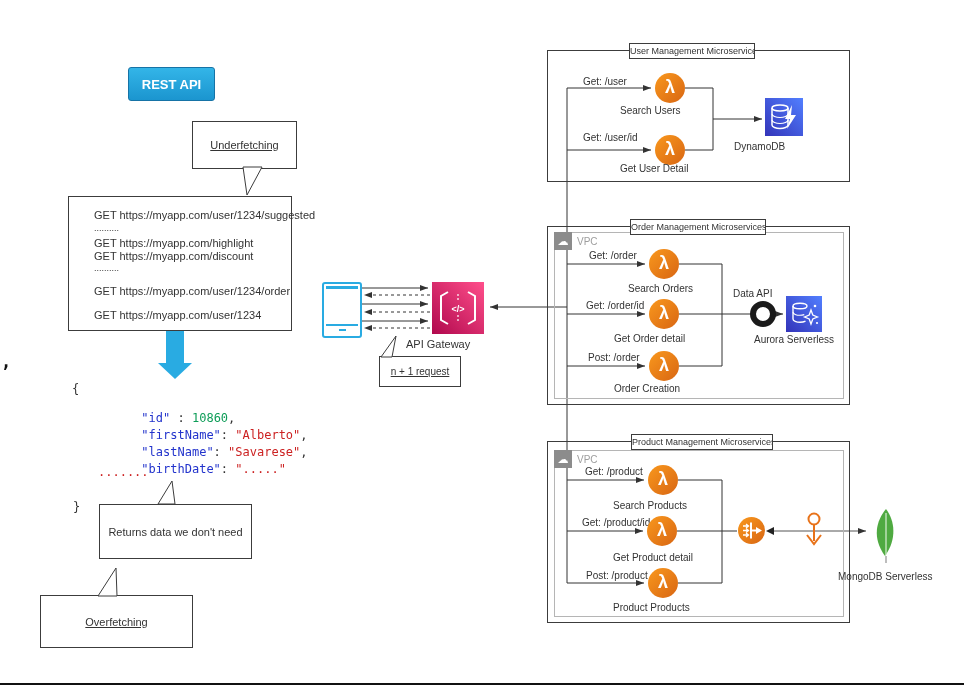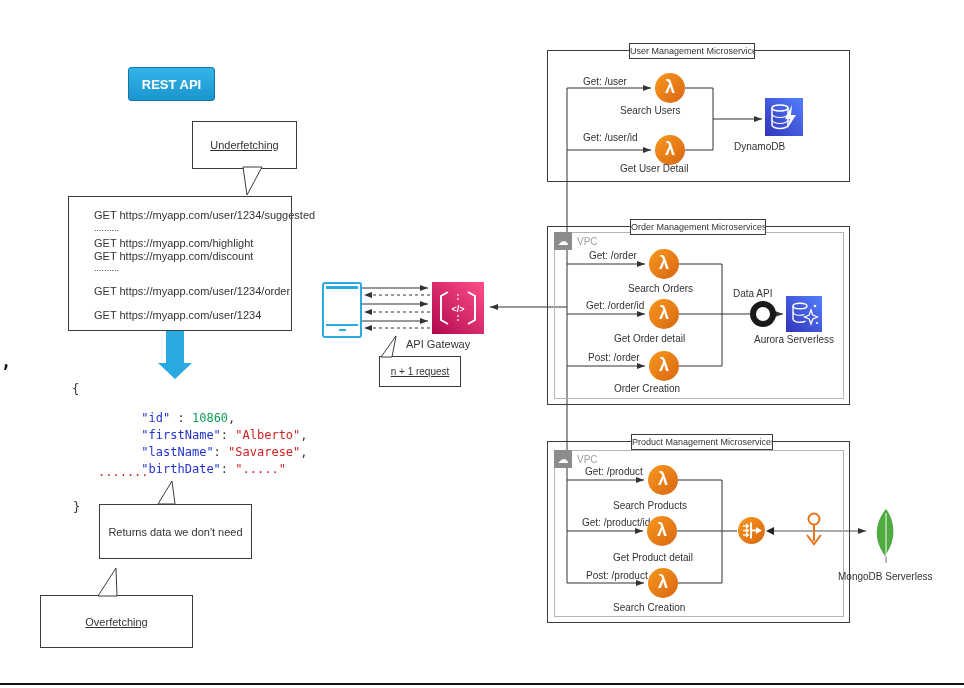--- a/index.html
+++ b/index.html
@@ -234,21 +234,21 @@
   <div class="lbl" style="left:585px;top:466px;">Get: /product</div>
   <div class="lambda" style="left:648px;top:465px;">λ</div>
   <div class="fn" style="left:613px;top:500px;">Search Products</div>
 
   <div class="lbl" style="left:582px;top:517px;">Get: /product/id</div>
   <div class="lambda" style="left:647px;top:516px;">λ</div>
   <div class="fn" style="left:613px;top:552px;">Get Product detail</div>
 
   <div class="lbl" style="left:586px;top:570px;">Post: /product</div>
   <div class="lambda" style="left:648px;top:568px;">λ</div>
-  <div class="fn" style="left:613px;top:602px;">Search Creation</div>
+  <div class="fn" style="left:613px;top:602px;">Product Products</div>
 
   <div class="endpoint" style="left:738px;top:517px;">
     <svg width="27" height="27">
       <path d="M5,9 L10,9 M8,7 L10.5,9 L8,11" stroke="#fff" stroke-width="1.3" fill="none"></path>
       <path d="M5,13.5 L10,13.5 M8,11.5 L10.5,13.5 L8,15.5" stroke="#fff" stroke-width="1.3" fill="none"></path>
       <path d="M5,18 L10,18 M8,16 L10.5,18 L8,20" stroke="#fff" stroke-width="1.3" fill="none"></path>
       <line x1="13" y1="5.5" x2="13" y2="21.5" stroke="#fff" stroke-width="2"></line>
       <line x1="13" y1="13.5" x2="19" y2="13.5" stroke="#fff" stroke-width="2"></line>
       <polygon points="18,10 24,13.5 18,17" fill="#fff"></polygon>
     </svg>

